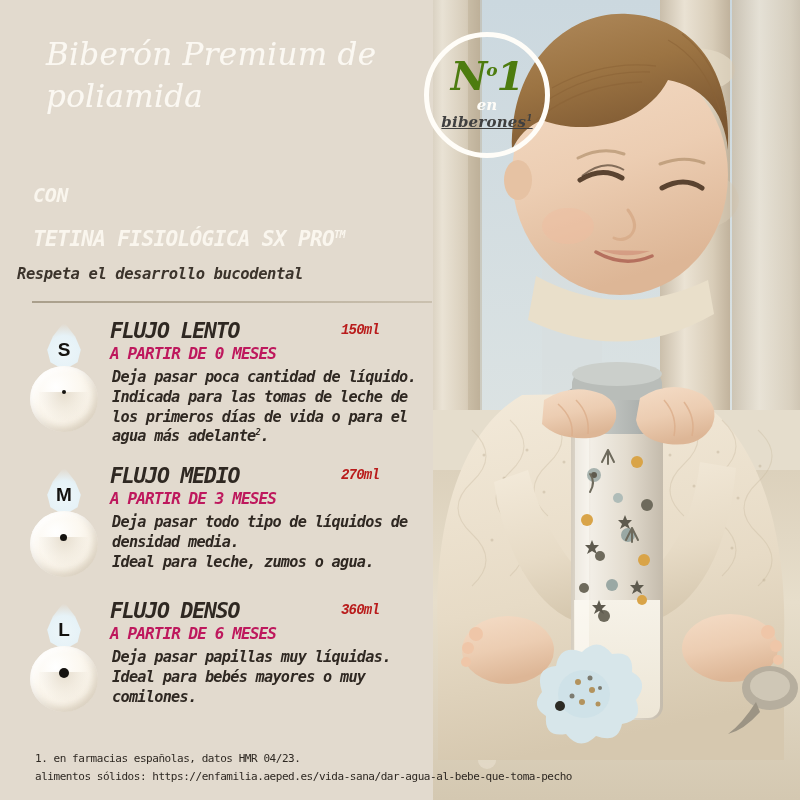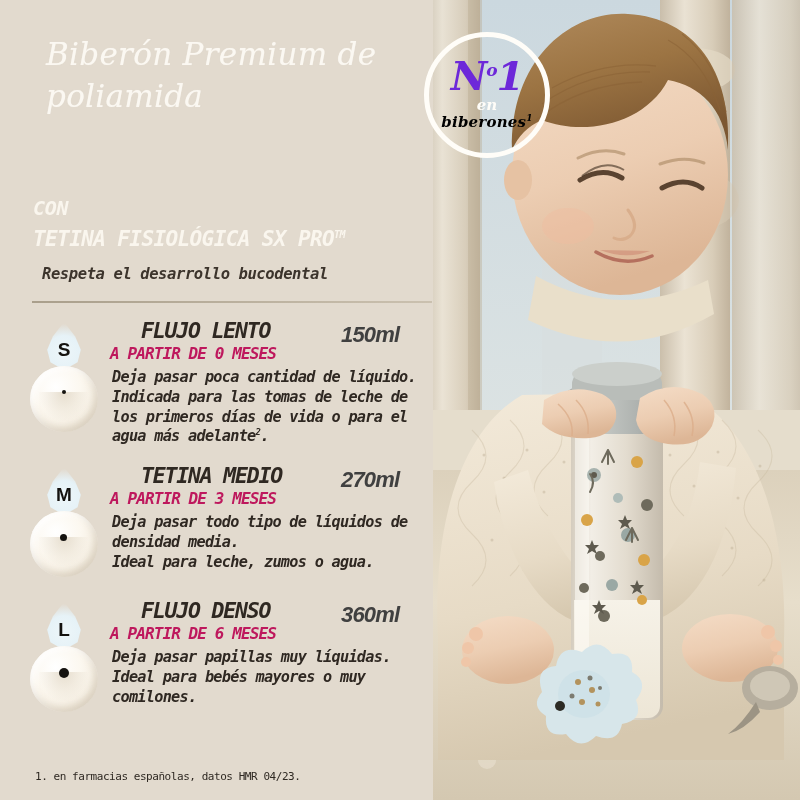--- a/index.html
+++ b/index.html
@@ -55,21 +55,21 @@
     font-weight: 700;
     font-style: italic;
     font-size: 20.5px;
     line-height: 1.33;
     color: #3C342C;
     letter-spacing: -0.4px;
   }
 
   .con-word {
     position: absolute;
-    left: 33px; top: 196px;
+    left: 33px; top: 183px;
     font-family: "DejaVu Sans Mono", monospace;
     font-weight: 700; font-style: italic;
     font-size: 20px;
     color: #FAF6EE;
     letter-spacing: -0.3px;
   }
   .teat-line {
     position: absolute;
     left: 33px; top: 227px;
     font-family: "DejaVu Sans Mono", monospace;
@@ -77,21 +77,21 @@
     font-size: 21px;
     color: #FAF6EE;
     letter-spacing: -0.6px;
     white-space: nowrap;
     text-align: center;
   }
   .teat-line sup { font-size: 10px; vertical-align: super; }
 
   .subline {
     position: absolute;
-    left: 42px; top: 265px;
+    left: 17px; top: 265px;
     font-family: "DejaVu Sans Mono", monospace;
     font-weight: 700; font-style: italic;
     font-size: 15.5px;
     color: #3C342C;
     letter-spacing: -0.4px;
   }
 
   .divider {
     position: absolute;
     left: 32px; top: 301px;
@@ -157,29 +157,28 @@
 
   .flow-title {
     position: absolute;
     left: 110px; top: 0;
     font-family: "DejaVu Sans Mono", monospace;
     font-weight: 700; font-style: italic;
     font-size: 21.5px;
     color: #2F2822;
     letter-spacing: -1.2px;
     white-space: nowrap;
-    margin-left: 31px;
   }
   .flow-vol {
     position: absolute;
     left: 341px; top: 4px;
-    font-family: Liberation Sans, sans-serif;
+    font-family: Liberation Mono, monospace;
     font-weight: 700; font-style: italic;
-    font-size: 22px;
-    color: #404040;
+    font-size: 14px;
+    color: #b91c1c;
     letter-spacing: -0.8px;
     white-space: nowrap;
   }
   .flow-age {
     position: absolute;
     left: 110px; top: 26px;
     font-family: "DejaVu Sans Mono", monospace;
     font-weight: 700; font-style: italic;
     font-size: 16px;
     color: #be185d;
@@ -212,36 +211,36 @@
     flex-direction: column;
     align-items: center;
     justify-content: center;
   }
   .badge-num {
     font-family: "DejaVu Serif", serif;
     font-style: italic;
     font-weight: 700;
     font-size: 40px;
     line-height: 1;
-    color: #6d28d9;
+    color: #4d7c0f;
     letter-spacing: -1px;
     margin-top: -4px;
   }
   .badge-num sup { font-size: 17px; vertical-align: super; }
   .badge-en {
     font-family: "DejaVu Serif", serif;
     font-style: italic; font-weight: 700;
     font-size: 15px; color: #FFFDF8;
     line-height: 1.1; margin-top: 1px;
   }
   .badge-word {
     font-family: "DejaVu Serif", serif;
     font-style: italic; font-weight: 700;
-    font-size: 15px; color: #000000;
-    line-height: 1.1; letter-spacing: .2px;
+    font-size: 15px; color: #404040;
+    line-height: 1.1; letter-spacing: .2px; text-decoration: underline;
   }
   .badge-word sup { font-size: 9px; vertical-align: super; }
 
   
   .footnotes {
     position: absolute;
     left: 0; bottom: 0; width: 800px;
     padding: 0 0 14px 35px;
     z-index: 6;
     font-family: "DejaVu Sans Mono", monospace;
@@ -517,21 +516,21 @@
     <div class="flow flow-m">
       <div class="flow-icon">
         <div class="drop">
           <div class="drop-shape"></div>
           <div class="drop-letter">M</div>
         </div>
         <div class="teat-icon">
           <div class="hole hole-m"></div>
         </div>
       </div>
-      <div class="flow-title">TETINA MEDIO</div>
+      <div class="flow-title">FLUJO MEDIO</div>
       <div class="flow-vol">270ml</div>
       <div class="flow-age">A PARTIR DE 3 MESES</div>
       <div class="flow-desc" style="white-space:pre-line">Deja pasar todo tipo de líquidos de densidad media.
 Ideal para leche, zumos o agua.</div>
     </div>
 
     <div class="flow flow-l">
       <div class="flow-icon">
         <div class="drop">
           <div class="drop-shape"></div>
@@ -551,15 +550,16 @@
 
   <div class="badge">
     <div class="badge-num"><span>N</span><sup>o</sup><span>1</span></div>
     <div class="badge-en">en</div>
     <div class="badge-word"><span>biberones</span><sup>1</sup></div>
   </div>
 
   <div class="fn-bg"></div>
   <div class="footnotes">
     <div class="fn-line">1. en farmacias españolas, datos HMR 04/23.</div>
+    <div class="fn-line">alimentos sólidos: https://enfamilia.aeped.es/vida-sana/dar-agua-al-bebe-que-toma-pecho</div>
   </div>
 
 </div>
 
 </body></html>

